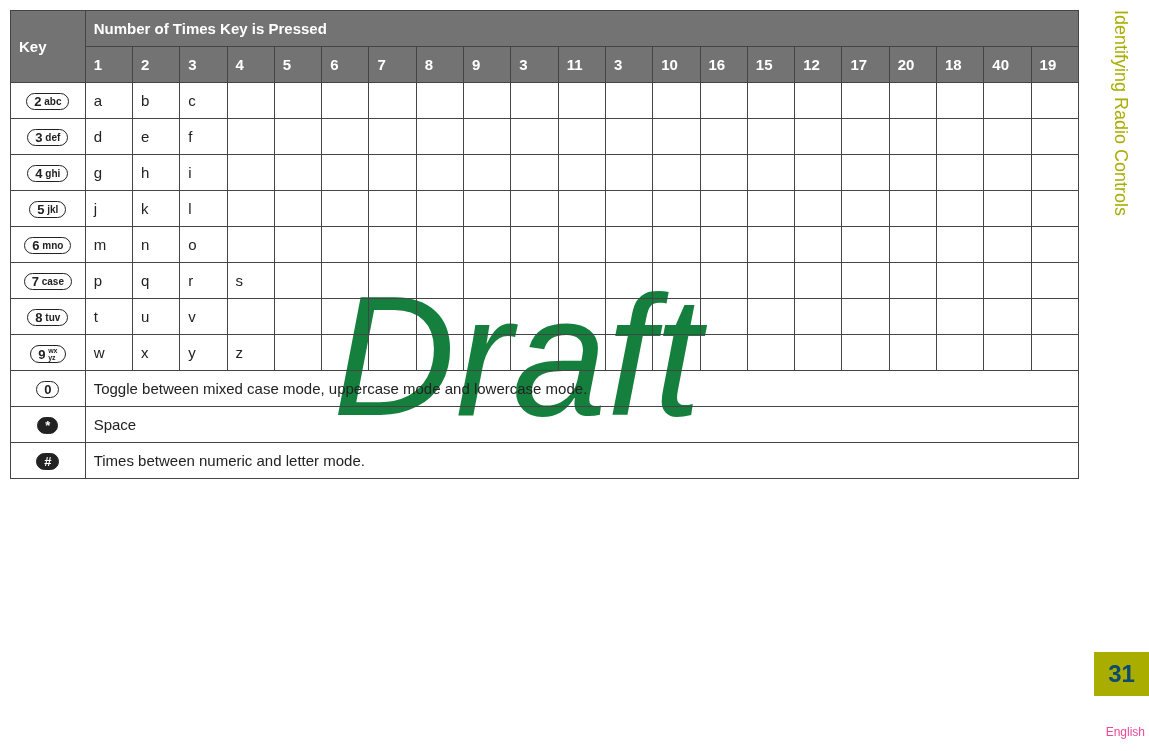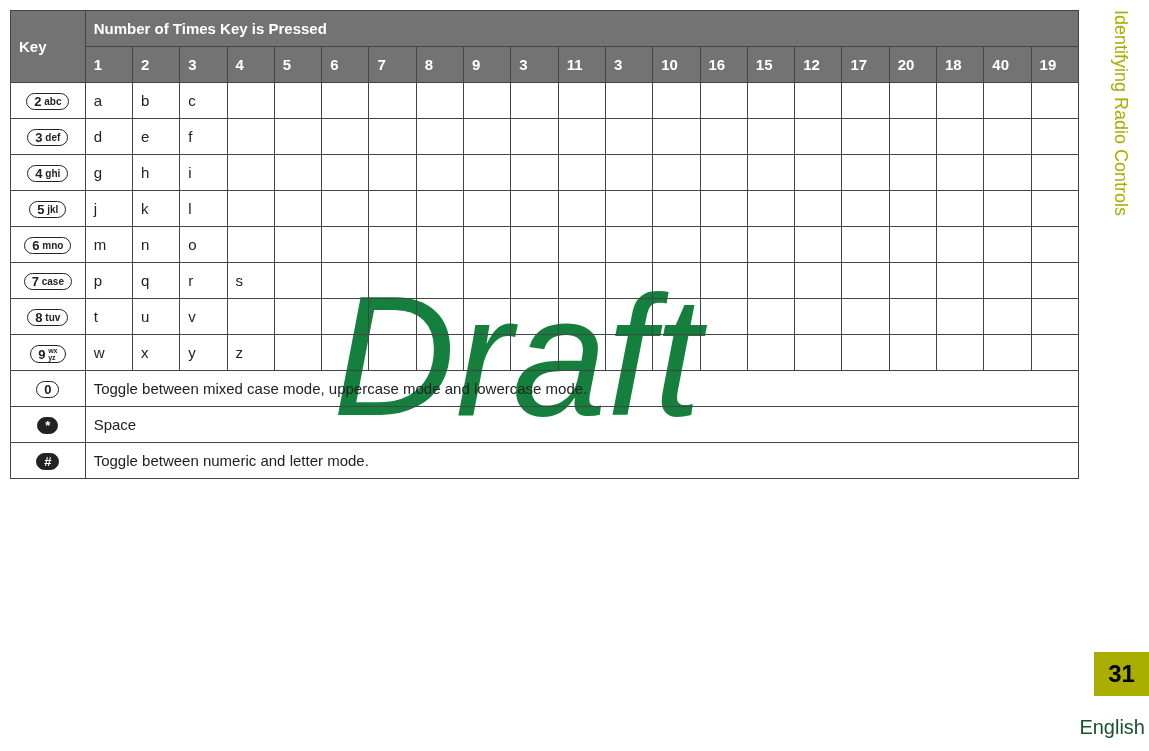--- a/index.html
+++ b/index.html
@@ -91,32 +91,32 @@
     writing-mode: vertical-rl;
     font-size: 18px;
     color: #a8ad00;
   }
   .page-number {
     position: absolute;
     bottom: 55px;
     right: 0;
     width: 55px;
     background: #a8ad00;
-    color: #000000;
+    color: #0c4a6e;
     text-align: center;
     font-size: 24px;
     font-weight: bold;
     padding: 8px 0;
   }
   .language {
     position: absolute;
     bottom: 12px;
     right: 4px;
-    color: #14532d;
-    font-size: 20px;
+    color: #ec4899;
+    font-size: 12px;
   }
   td.letter { width: 38px; }
 </style>
 </head>
 <body>
 
 <div class="watermark">Draft</div>
 
 <div class="content">
   <table>
@@ -345,21 +345,21 @@
         <tr>
           <td class="keycell"><span class="keycap"><span class="big">0</span></span></td>
           <td colspan="21">Toggle between mixed case mode, uppercase mode and lowercase mode.</td>
         </tr>
         <tr>
           <td class="keycell"><span class="keycap" style="background: rgb(34, 34, 34); color: rgb(255, 255, 255);"><span class="big">*</span></span></td>
           <td colspan="21">Space</td>
         </tr>
         <tr>
           <td class="keycell"><span class="keycap" style="background: rgb(34, 34, 34); color: rgb(255, 255, 255);"><span class="big">#</span></span></td>
-          <td colspan="21">Toggle between numeric and letter mode.</td>
+          <td colspan="21">Times between numeric and letter mode.</td>
         </tr>
       </tbody>
   </table>
 </div>
 
 <div class="sidebar">
   <div class="section-label">Identifying Radio Controls</div>
   <div class="page-number">31</div>
   <div class="language">English</div>
 </div>

